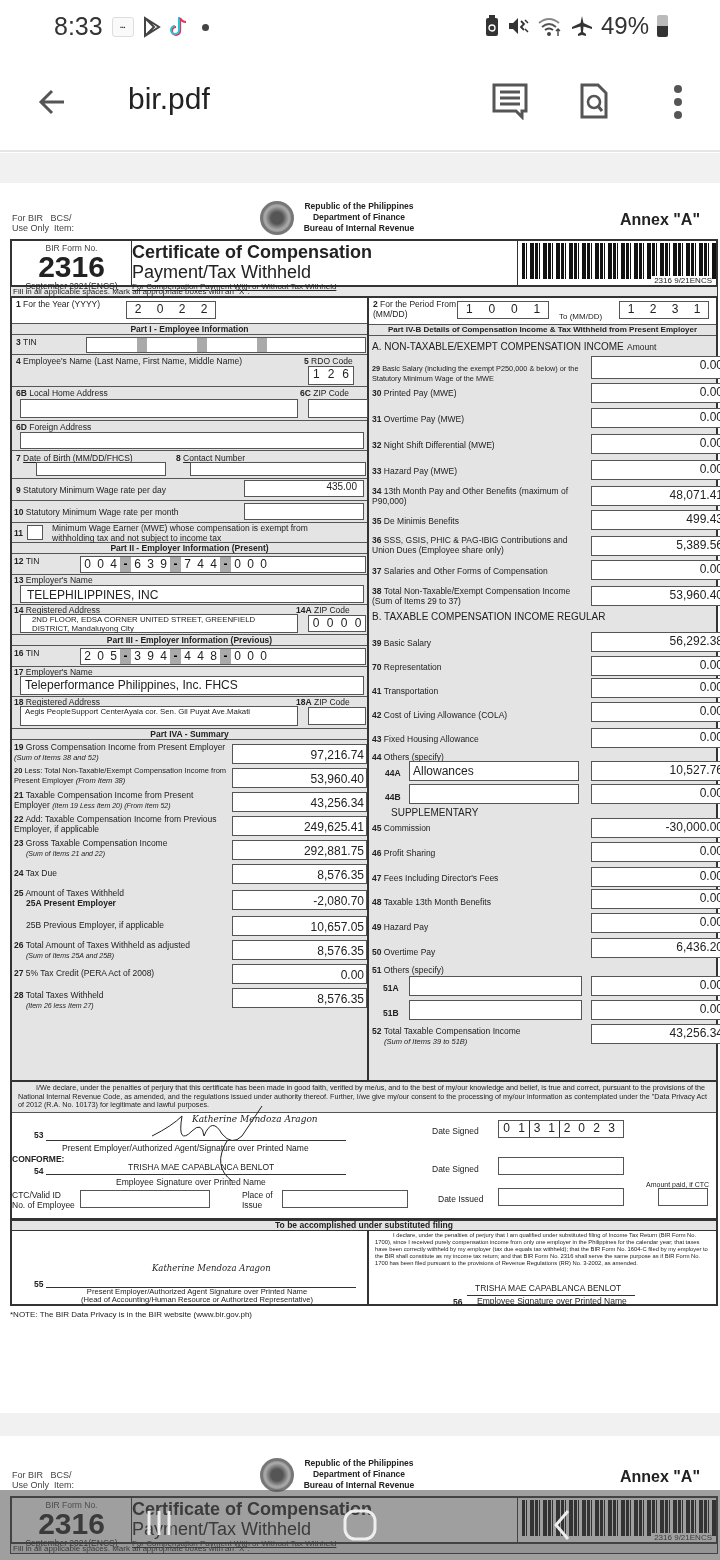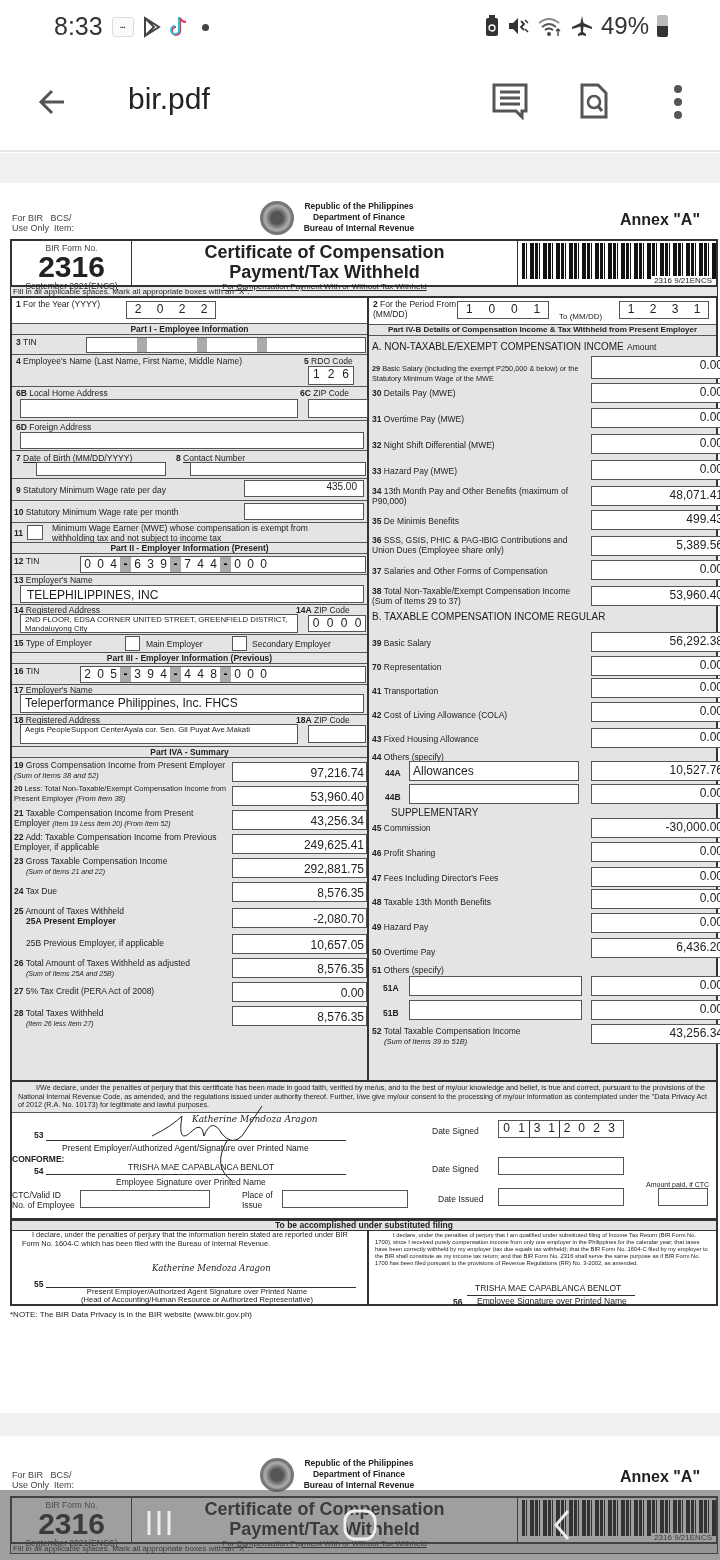--- a/index.html
+++ b/index.html
@@ -22,23 +22,23 @@
 .hdr{position:relative;height:48px}
 .bir-only{position:absolute;left:2px;top:22px;font-size:9px;color:#444;line-height:10px}
 .seal{position:absolute;left:250px;top:10px;width:34px;height:34px;border-radius:50%;border:3px solid #777;background:radial-gradient(#555 30%,#aaa 60%,#666)}
 .republic{position:absolute;left:290px;top:10px;width:118px;text-align:center;font-size:8.5px;font-weight:bold;line-height:11px}
 .annex{position:absolute;right:18px;top:20px;font-size:16px;font-weight:bold}
 .titlebox{position:relative;height:48px;border:2px solid #333;display:flex}
 .formno{width:120px;border-right:1px solid #333;text-align:center}
 .formno .a{font-size:8.5px;color:#444;margin-top:2px}
 .formno .b{font-size:30px;font-weight:bold;line-height:28px}
 .formno .c{font-size:8.5px}
-.cert{flex:1;text-align:center;border-right:1px solid #333}
+.cert{flex:1;border-right:1px solid #333}
 .cert .t1{font-size:18px;font-weight:bold;line-height:20px;margin-top:1px}
-.cert .t2{font-size:18px;font-weight:bold;line-height:20px}
+.cert .t2{font-size:18px;font-weight:normal;line-height:20px}
 .cert .t3{font-size:8px;text-decoration:underline}
 .barcode{width:198px;position:relative;background:repeating-linear-gradient(90deg,#111 0 3px,#fff 3px 4px,#111 4px 5px,#fff 5px 8px,#111 8px 12px,#fff 12px 13px);background-size:100% 36px;background-repeat:no-repeat;background-position:4px 2px}
 .barcode span{position:absolute;right:4px;bottom:0;font-size:8px;background:#fff;padding-left:2px}
 .fill{height:10px;border:1px solid #333;border-top:none;font-size:8px;line-height:9px;padding-left:2px;background:#e8e8e8}
 .cols{display:flex;border:2px solid #333;border-top:1px solid #333}
 .left{width:357px;border-right:2px solid #333;background:#e4e4e4}
 .right{flex:1;background:#e4e4e4}
 .row{position:relative;border-bottom:1px solid #555}
 .lbl{position:absolute;font-size:8.5px;line-height:10px}
 .lbl b{font-weight:bold}
@@ -180,21 +180,21 @@
             <div class="lbl" style="left:4px;top:1px"><b>6B</b> <span>Local Home Address</span></div>
             <div class="box" style="left:8px;top:12px;width:278px;height:19px"></div>
             <div class="lbl" style="left:288px;top:1px"><b>6C</b> <span>ZIP Code</span></div>
             <div class="box" style="left:296px;top:12px;width:60px;height:19px"></div>
           </div>
           <div class="row" style="height:30px">
             <div class="lbl" style="left:4px;top:1px"><b>6D</b> <span>Foreign Address</span></div>
             <div class="box" style="left:8px;top:11px;width:344px;height:17px"></div>
           </div>
           <div class="row" style="height:28px">
-            <div class="lbl" style="left:4px;top:2px"><b>7</b> <span style="text-decoration:underline">Date of Birth (MM/DD/YYYY)</span></div>
+            <div class="lbl" style="left:4px;top:2px"><b>7</b> <span style="text-decoration:underline">Date of Birth (MM/DD/FHCS)</span></div>
             <div class="box" style="left:24px;top:11px;width:130px;height:14px"></div>
             <div class="lbl" style="left:164px;top:2px"><b>8</b> <span style="text-decoration:underline">Contact Number</span></div>
             <div class="box" style="left:178px;top:11px;width:176px;height:14px"></div>
           </div>
           <div class="row" style="height:22px">
             <div class="lbl" style="left:4px;top:6px"><b>9</b> <span>Statutory Minimum Wage rate per day</span></div>
             <div class="box" style="left:232px;top:1px;width:120px;height:17px;text-align:right;padding-right:6px;font-size:10px">435.00</div>
           </div>
           <div class="row" style="height:22px">
             <div class="lbl" style="left:2px;top:6px"><b>10</b> <span>Statutory Minimum Wage rate per month</span></div>
@@ -225,35 +225,28 @@
                 <span style="width:13px">0</span>
                 <span style="width:13px">0</span>
             </div>
           </div>
           <div class="row" style="height:30px">
             <div class="lbl" style="left:2px;top:0px"><b>13</b> <span>Employer's Name</span></div>
             <div class="box" style="left:8px;top:10px;width:344px;height:18px;padding:2px 6px;font-size:12px">TELEPHILIPPINES, INC</div>
           </div>
           <div class="row" style="height:30px">
             <div class="lbl" style="left:2px;top:0px"><b>14</b> <span>Registered Address</span></div>
-            <div class="box" style="left:8px;top:9px;width:278px;height:19px;padding:0 4px;font-size:7.8px;line-height:9px">2ND FLOOR, EDSA CORNER UNITED STREET, GREENFIELD DISTRICT, Mandaluyong City</div>
+            <div class="box" style="left:8px;top:9px;width:278px;height:19px;padding:0 11px;font-size:7.8px;line-height:9px">2ND FLOOR, EDSA CORNER UNITED STREET, GREENFIELD DISTRICT, Mandaluyong City</div>
             <div class="lbl" style="left:284px;top:0px"><b>14A</b> <span>ZIP Code</span></div>
             <div class="box digits" style="left:296px;top:10px;width:58px;height:17px">
               <span style="width:14px">0</span>
                 <span style="width:14px">0</span>
                 <span style="width:14px">0</span>
                 <span style="width:14px">0</span>
             </div>
-          </div>
-          <div class="row" style="height:18px">
-            <div class="lbl" style="left:2px;top:3px"><b>15</b> <span>Type of Employer</span></div>
-            <div class="box" style="left:113px;top:1px;width:15px;height:15px"></div>
-            <div class="lbl" style="left:134px;top:4px">Main Employer</div>
-            <div class="box" style="left:220px;top:1px;width:15px;height:15px"></div>
-            <div class="lbl" style="left:240px;top:4px">Secondary Employer</div>
           </div>
           <div class="ptitle">Part III - Employer Information (Previous)</div>
           <div class="row" style="height:21px">
             <div class="lbl" style="left:2px;top:2px"><b>16</b> TIN</div>
             <div class="box digits" style="left:68px;top:2px;width:286px;height:17px">
               <span style="width:13px">2</span>
                 <span style="width:13px">0</span>
                 <span style="width:13px">5</span>
                 <span class="dash" style="width:11px">-</span>
                 <span style="width:13px">3</span>
@@ -323,21 +316,21 @@
                 <span style="width:22px">1</span>
             </div>
           </div>
           <div class="ptitle" style="font-size:8px;border-top:1px solid #555">Part IV-B Details of Compensation Income &amp; Tax Withheld from Present Employer</div>
           <div style="position:relative;height:744px">
             <div class="lbl sect" style="left:3px;top:6px">A. NON-TAXABLE/EXEMPT COMPENSATION INCOME</div>
             <div class="lbl" style="left:258px;top:6px">Amount</div>
 
             <div class="lbl" style="left:3px;top:28px;width:210px;font-size:7.3px"><b>29</b> <span>Basic Salary (including the exempt P250,000 &amp; below) or the Statutory Minimum Wage of the MWE</span></div>
             <div class="rbox" style="top:20px;height:23px;left:222px">0.00</div>
-            <div class="lbl" style="left:3px;top:52px"><b>30</b> <span>Details Pay (MWE)</span></div>
+            <div class="lbl" style="left:3px;top:52px"><b>30</b> <span>Printed Pay (MWE)</span></div>
             <div class="rbox" style="top:47px;left:222px">0.00</div>
             <div class="lbl" style="left:3px;top:78px"><b>31</b> <span>Overtime Pay (MWE)</span></div>
             <div class="rbox" style="top:72px;left:222px">0.00</div>
             <div class="lbl" style="left:3px;top:104px"><b>32</b> <span>Night Shift Differential (MWE)</span></div>
             <div class="rbox" style="top:98px;left:222px">0.00</div>
             <div class="lbl" style="left:3px;top:130px"><b>33</b> <span>Hazard Pay (MWE)</span></div>
             <div class="rbox" style="top:124px;left:222px">0.00</div>
             <div class="lbl" style="left:3px;top:150px;width:200px"><b>34</b> <span>13th Month Pay and Other Benefits (maximum of P90,000)</span></div>
             <div class="rbox" style="top:150px;left:222px">48,071.41</div>
             <div class="lbl" style="left:3px;top:180px"><b>35</b> <span>De Minimis Benefits</span></div>
@@ -424,21 +417,20 @@
         <div class="box" style="left:68px;top:108px;width:130px;height:18px"></div>
         <div class="lbl" style="left:230px;top:108px;width:40px">Place of Issue</div>
         <div class="box" style="left:270px;top:108px;width:126px;height:18px"></div>
         <div class="lbl" style="left:426px;top:112px">Date Issued</div>
         <div class="box" style="left:486px;top:106px;width:126px;height:18px"></div>
         <div class="box" style="left:646px;top:106px;width:50px;height:18px"></div>
       </div>
       <div style="border:2px solid #333;border-top:1px solid #333;position:relative;height:86px;background:#fff">
         <div style="background:#e4e4e4;height:10px;border-bottom:1px solid #333;text-align:center;font-weight:bold;font-size:8.5px;line-height:9px">To be accomplished under substituted filing</div>
         <div style="position:absolute;left:0;top:10px;width:357px;height:74px;border-right:2px solid #333">
-          <div class="decl" style="font-size:7.4px;padding:0 10px;text-indent:10px">I declare, under the penalties of perjury that the information herein stated are reported under BIR Form No. 1604-C which has been filed with the Bureau of Internal Revenue.</div>
           <div class="sig" style="position:absolute;left:140px;top:32px;font-size:8.5px">Katherine Mendoza Aragon</div>
           <div class="lbl" style="left:22px;top:48px"><b>55</b></div>
           <div style="position:absolute;left:34px;top:56px;width:310px;border-top:1px solid #333"></div>
           <div class="lbl" style="left:60px;top:57px;font-size:7.6px;line-height:8px;text-align:center;width:250px"><span>Present Employer/Authorized Agent Signature over Printed Name</span><br><span>(Head of Accounting/Human Resource or Authorized Representative)</span></div>
         </div>
         <div style="position:absolute;left:359px;top:10px;width:345px;height:74px">
           <div class="decl" style="font-size:5.8px;line-height:7px;padding:1px 4px">I declare, under the penalties of perjury that I am qualified under substituted filing of Income Tax Return (BIR Form No. 1700), since I received purely compensation income from only one employer in the Philippines for the calendar year; that taxes have been correctly withheld by my employer (tax due equals tax withheld); that the BIR Form No. 1604-C filed by my employer to the BIR shall constitute as my income tax return; and that BIR Form No. 2316 shall serve the same purpose as if BIR Form No. 1700 has been filed pursuant to the provisions of Revenue Regulations (RR) No. 3-2002, as amended.</div>
           <div class="lbl" style="left:104px;top:52px">TRISHA MAE  CAPABLANCA BENLOT</div>
           <div class="lbl" style="left:82px;top:66px"><b>56</b></div>
           <div style="position:absolute;left:96px;top:64px;width:168px;border-top:1px solid #333"></div>

